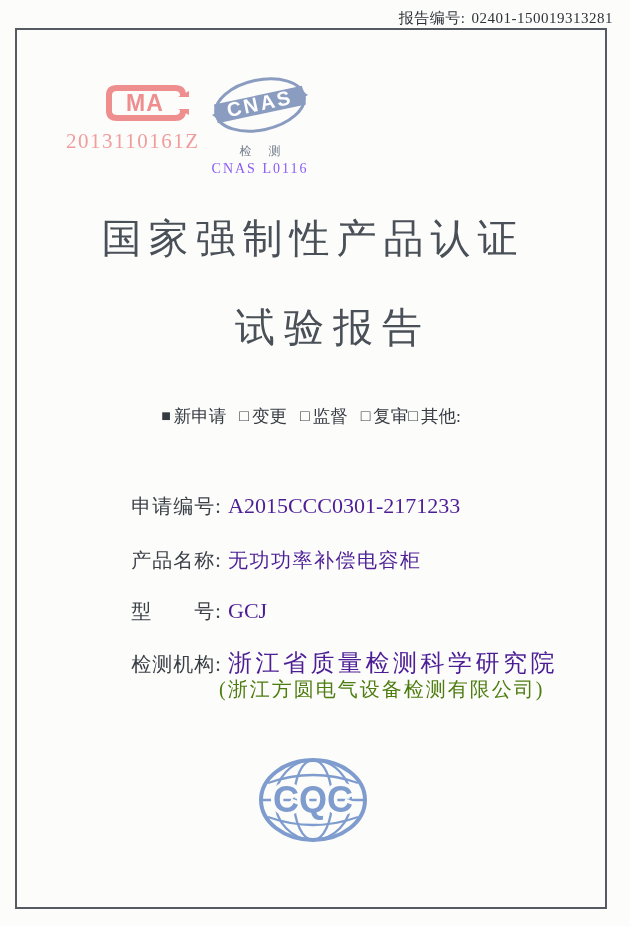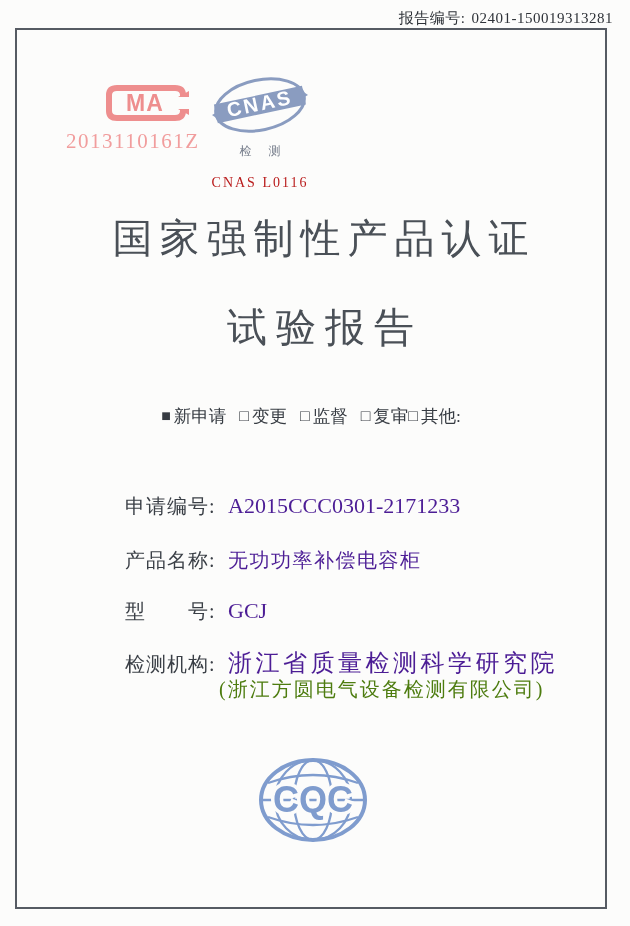--- a/index.html
+++ b/index.html
@@ -12,36 +12,36 @@
   }
   .report-no .num{margin-left:6px;}
   .frame{
     position:absolute;left:15px;top:28px;width:592px;height:881px;
     border:2px solid #565b63;box-sizing:border-box;
   }
   .cma{position:absolute;left:66px;top:84px;width:124px;text-align:right;}
   .cma-no{font-size:21px;color:#f19d9d;letter-spacing:1.5px;margin-top:3px;}
   .cnas{position:absolute;left:202px;top:74px;width:116px;text-align:center;}
   .cnas-caption{font-size:12px;color:#767d8b;letter-spacing:7px;padding-left:7px;margin-top:1px;}
-  .cnas-code{font-size:14px;color:#b91c1c;letter-spacing:2px;margin-top:15px;}
+  .cnas-code{font-size:14px;color:#8b5cf6;letter-spacing:2px;margin-top:1px;}
   .title-line{
     position:absolute;left:15px;width:592px;text-align:center;color:#4a5057;
   }
-  .title-1{top:211px;font-size:40px;letter-spacing:7px;padding-left:13px;}
-  .title-2{top:300px;font-size:40px;letter-spacing:9px;padding-left:14px;}
+  .title-1{top:211px;font-size:40px;letter-spacing:7px;padding-left:2px;}
+  .title-2{top:300px;font-size:40px;letter-spacing:9px;padding-left:22px;}
   .cb-row{
     position:absolute;left:15px;top:404px;width:592px;display:flex;justify-content:center;
     font-size:17.5px;color:#363b42;
   }
   .cb{display:flex;align-items:center;margin-right:13px;white-space:nowrap;}
   .cb:nth-last-child(2){margin-right:0;}
   .cb:last-child{margin-right:0;}
   .cb-box{margin-right:3px;font-size:16px;}
   .field{position:absolute;left:125px;display:flex;align-items:baseline;white-space:nowrap;}
-  .flabel{display:inline-block;width:103px;font-size:20px;letter-spacing:1px;color:#3a3f46;}
+  .flabel{display:inline-block;width:103px;font-size:20px;letter-spacing:1px;color:#3a3f46;text-align:center;}
   .fvalue{font-size:22px;color:#4c1d95;}
   .f-appno{top:493px;}
   .f-product{top:547px;}
   .f-model{top:598px;}
   .f-agency{top:647px;}
   .f-product .fvalue{font-size:20px;letter-spacing:1.5px;}
   .f-agency .fvalue{font-size:24px;letter-spacing:3.5px;}
   .agency-line2{
     position:absolute;left:219px;top:676px;font-size:20px;letter-spacing:2px;color:#4d7c0f;white-space:nowrap;
   }

